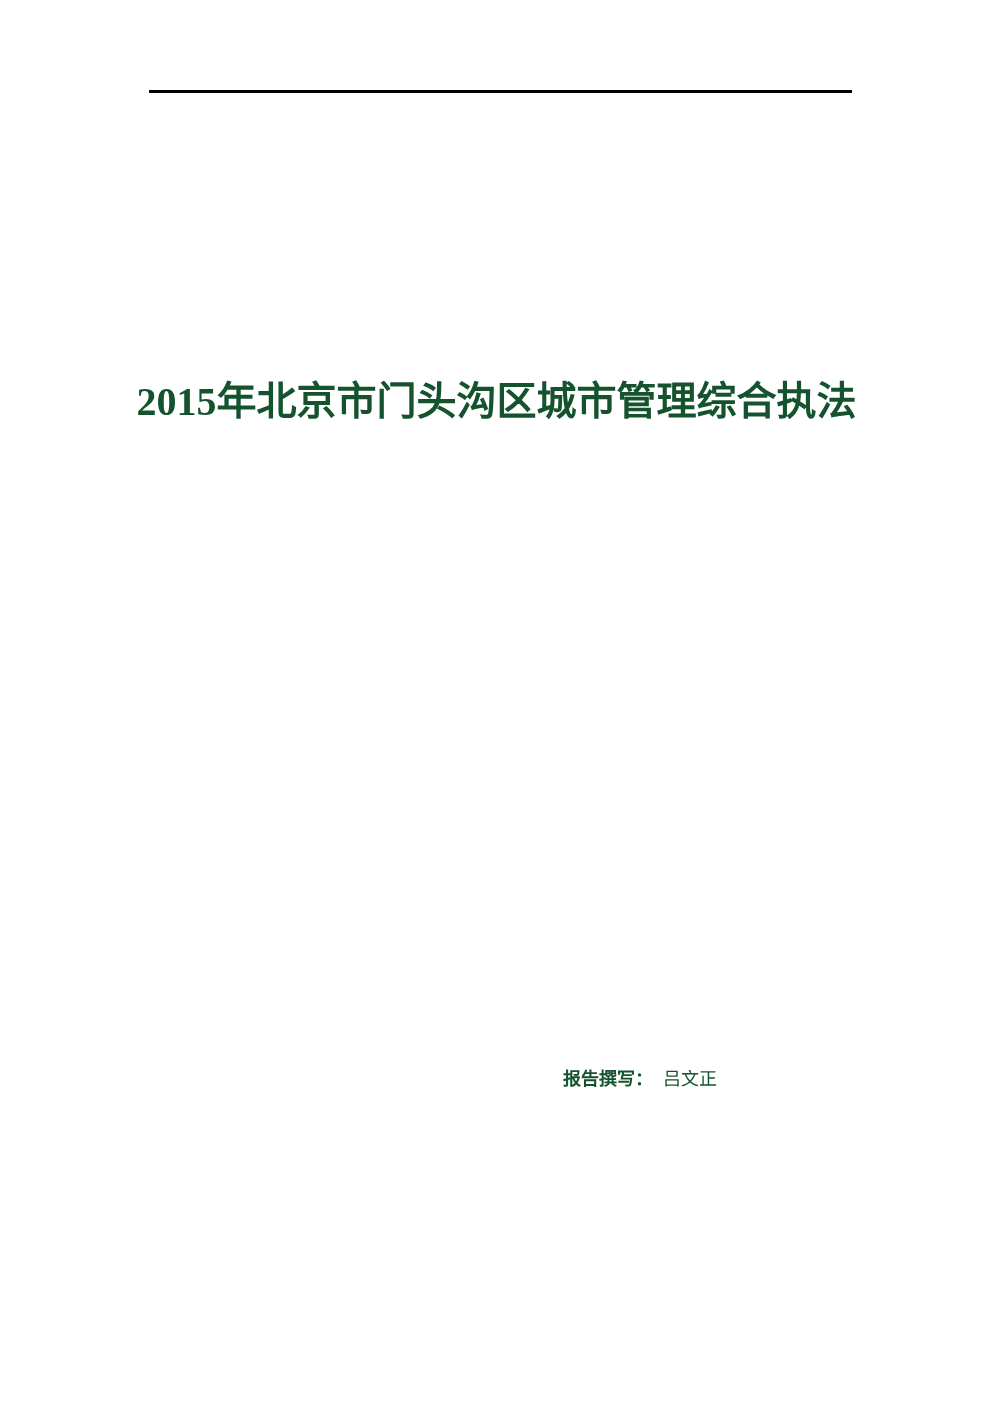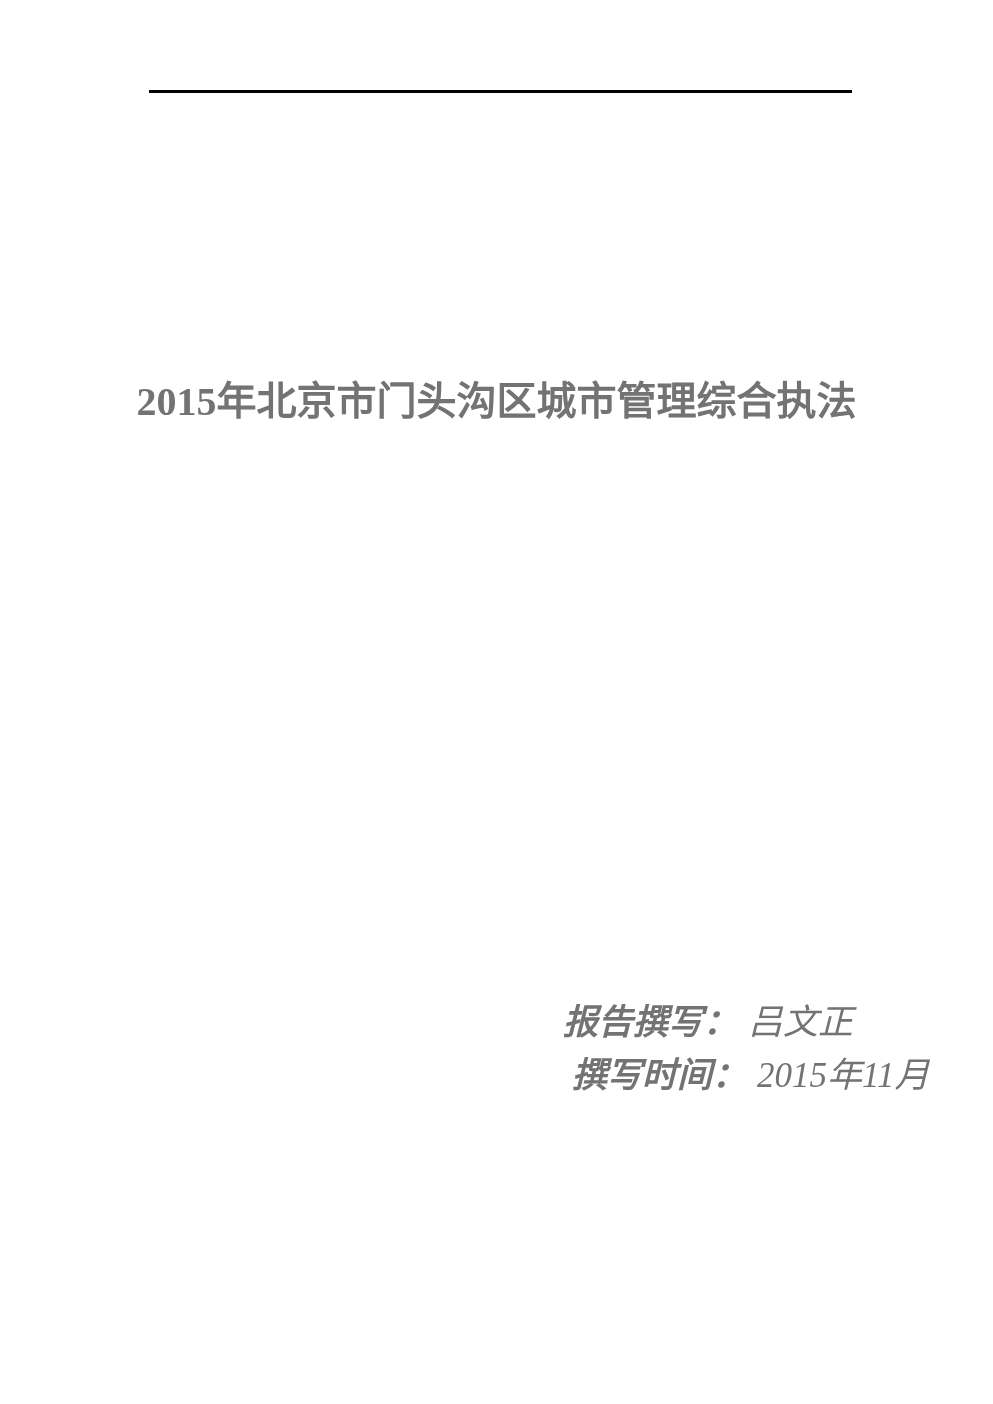--- a/index.html
+++ b/index.html
@@ -5,21 +5,21 @@
   html, body {
     margin: 0;
     padding: 0;
     background: #ffffff;
   }
   .page {
     position: relative;
     width: 993px;
     height: 1160px;
     background: #ffffff;
-    color: #737373;
+    color: #14532d;
     font-family: "Liberation Serif", "DejaVu Serif", serif;
     overflow: hidden;
   }
   .top-rule {
     position: absolute;
     left: 149px;
     top: 90px;
     width: 703px;
     height: 3px;
     background: #000000;
@@ -31,24 +31,23 @@
     width: 993px;
     text-align: center;
     font-weight: bold;
     font-size: 40px;
     line-height: 58px;
     white-space: nowrap;
   }
   .byline-block {
     position: absolute;
     left: 563px;
-    top: 1008px;
-    font-size: 35px;
+    top: 1064px;
+    font-size: 18px;
     line-height: 30px;
-    font-style: italic;
   }
   .byline-row {
     white-space: nowrap;
   }
   .byline-row + .byline-row {
     margin-top: 23px;
     margin-left: 9px;
   }
   .byline-label {
     font-weight: bold;
@@ -66,18 +65,15 @@
   <div class="top-rule"></div>
 
   <div class="title-block">
     <div class="title-line">2015年北京市门头沟区城市管理综合执法</div>
   </div>
 
   <div class="byline-block">
     <div class="byline-row">
       <span class="byline-label">报告撰写：</span><span class="byline-value">吕文正</span>
     </div>
-    <div class="byline-row">
-      <span class="byline-label">撰写时间：</span><span class="byline-value">2015年11月</span>
-    </div>
   </div>
 
 </div>
 
 </body></html>

